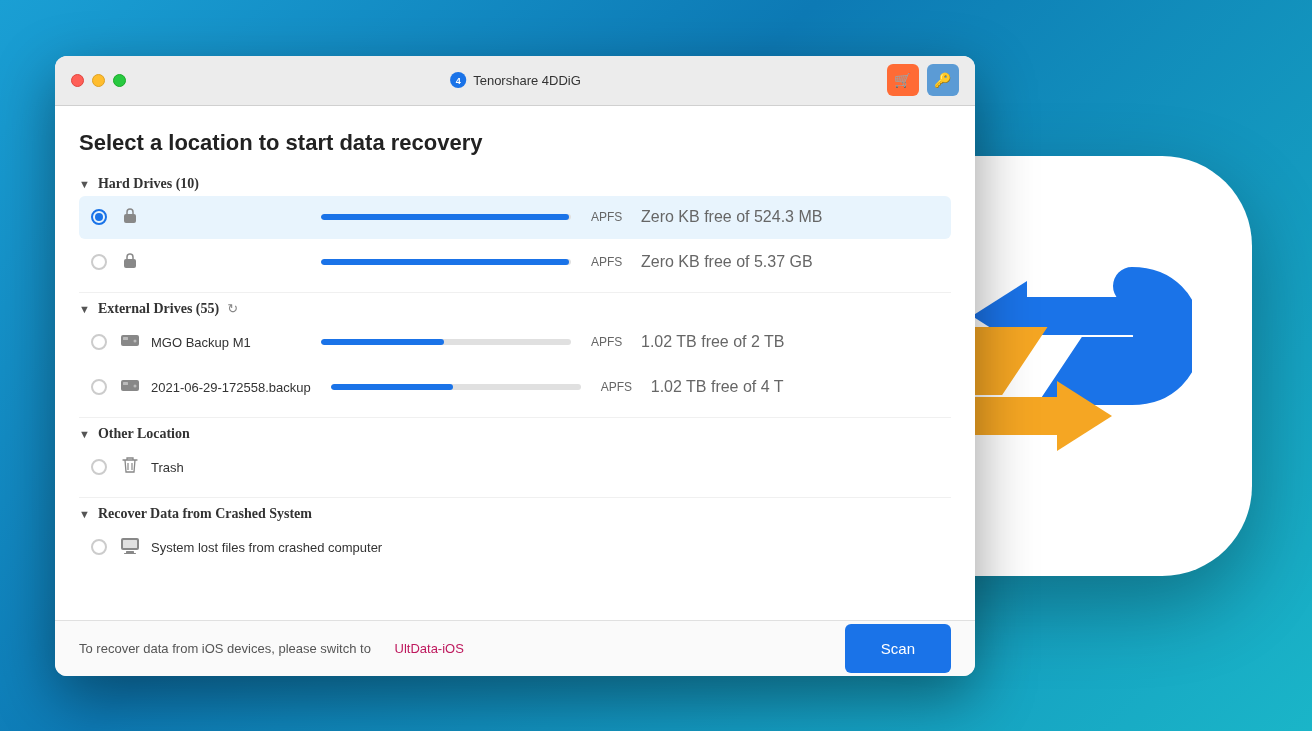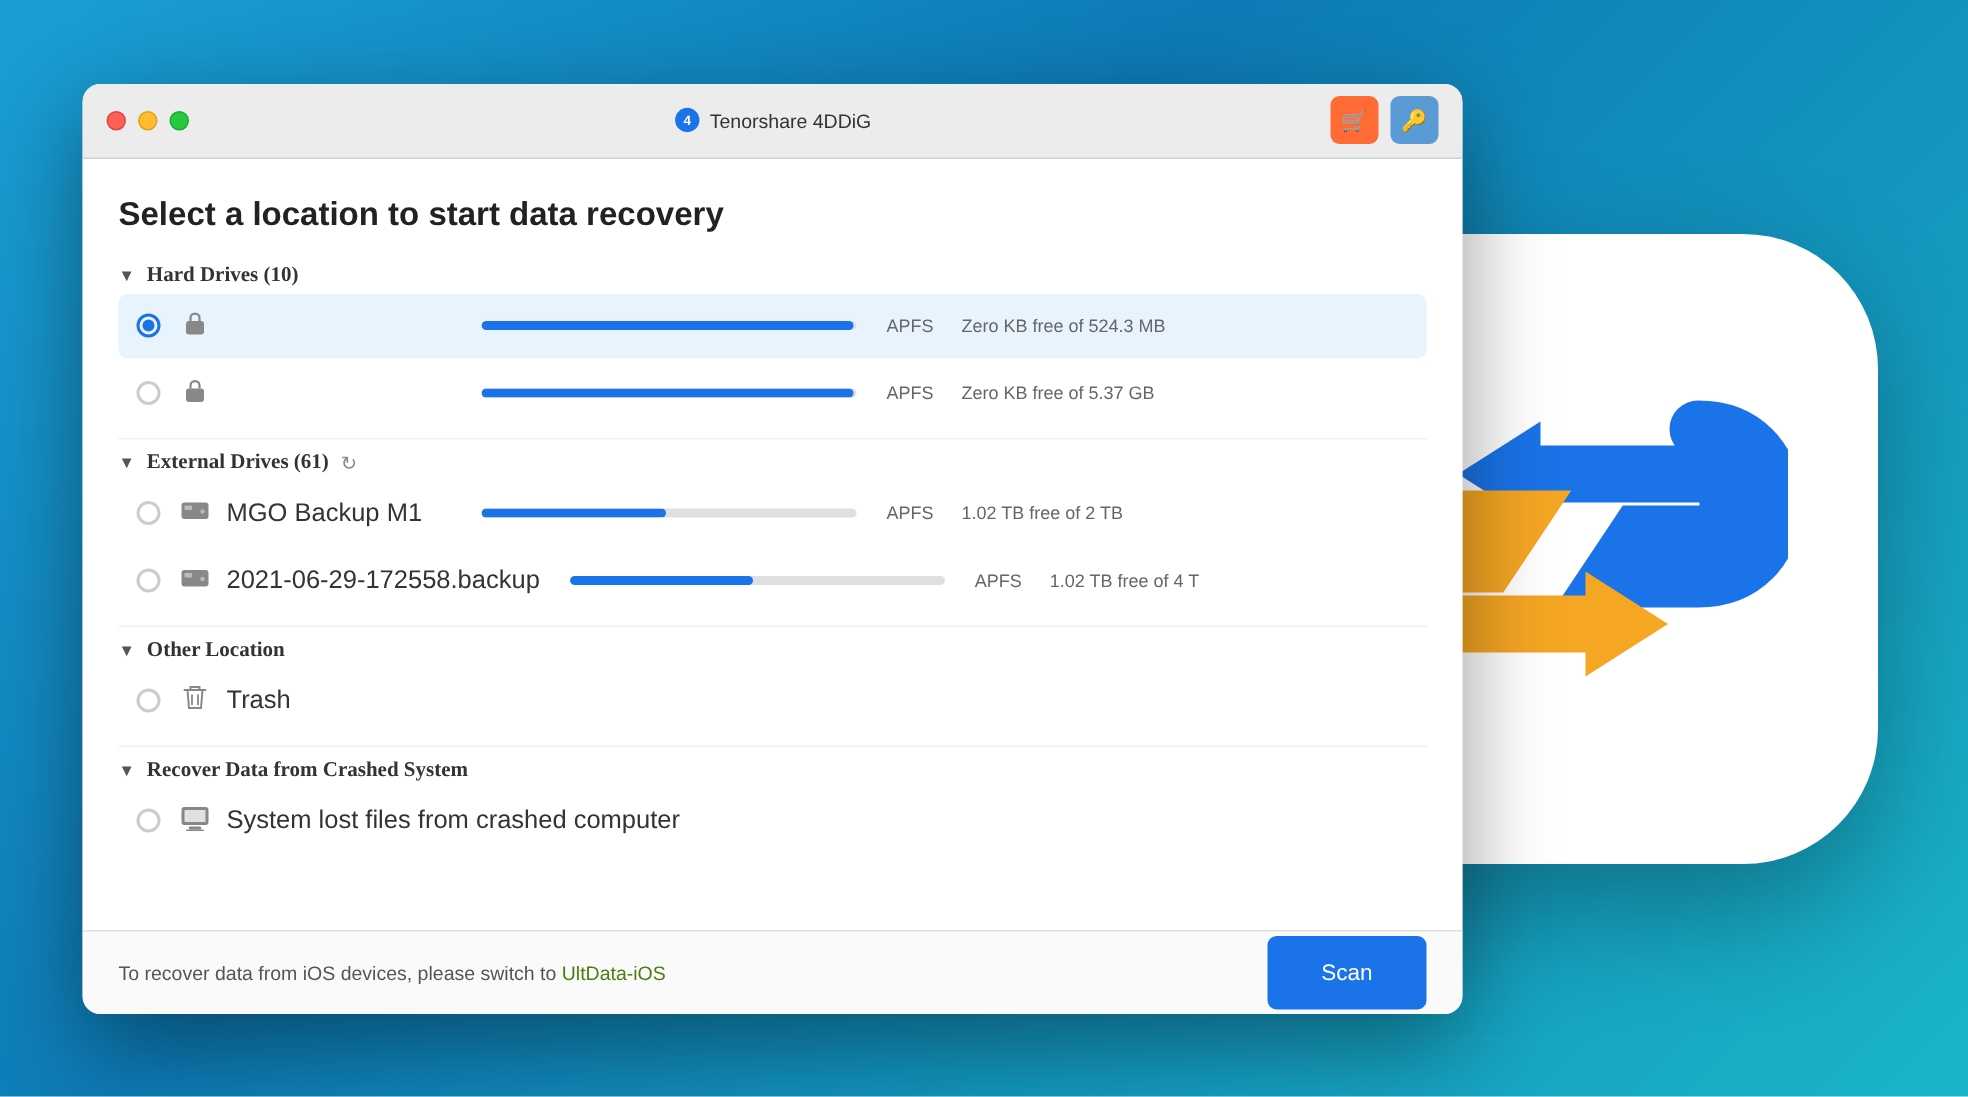--- a/index.html
+++ b/index.html
@@ -220,21 +220,21 @@
     .drive-icon {
       font-size: 18px;
       margin-right: 10px;
       color: #555;
       width: 22px;
       text-align: center;
       flex-shrink: 0;
     }
 
     .drive-name {
-      font-size: 17px;
+      font-size: 13px;
       color: #333;
       min-width: 150px;
       flex-shrink: 0;
     }
 
     .progress-bar-container {
       flex: 1;
       max-width: 250px;
       height: 6px;
       background: #e0e0e0;
@@ -250,21 +250,21 @@
     }
 
     .fs-type {
       font-size: 12px;
       color: #666;
       width: 50px;
       flex-shrink: 0;
     }
 
     .free-space {
-      font-size: 12px;
+      font-size: 16px;
       color: #666;
       white-space: nowrap;
       text-align: center;
     }
 
     
     .footer {
       height: 56px;
       background: #fafafa;
       border-top: 1px solid #e0e0e0;
@@ -274,23 +274,24 @@
       padding: 0 24px;
       flex-shrink: 0;
     }
 
     .footer-text {
       font-size: 13px;
       color: #555;
     }
 
     .footer-link {
-      color: #4d7c0f;
+      color: #be185d;
       text-decoration: none;
       cursor: pointer;
+      margin-left: 20px;
     }
 
     .scan-btn {
       background: #1a73e8;
       color: white;
       border: none;
       border-radius: 6px;
       padding: 16px 36px;
       font-size: 15px;
       font-weight: 500;
@@ -372,21 +373,21 @@
         <div class="fs-type">APFS</div>
         <div class="free-space">Zero KB free of 5.37 GB</div>
       </div>
     </div>
 
     <div class="section-divider"></div>
 
     <div class="section">
       <div class="section-header">
         <span class="section-arrow">▼</span>
-        <span class="section-title">External Drives (61)</span>
+        <span class="section-title">External Drives (55)</span>
         <span class="section-icon-refresh">↻</span>
       </div>
 
       <div class="drive-row">
         <div class="radio"></div>
         <div class="drive-icon">
           <svg width="20" height="18" viewBox="0 0 20 18" fill="none">
             <rect x="1" y="4" width="18" height="11" rx="2" fill="#888"></rect>
             <rect x="3" y="6" width="5" height="3" rx="0.5" fill="#bbb"></rect>
             <circle cx="15" cy="10" r="1.5" fill="#bbb"></circle>

